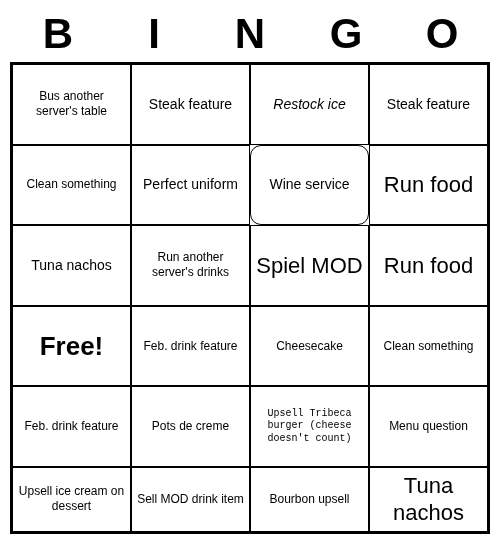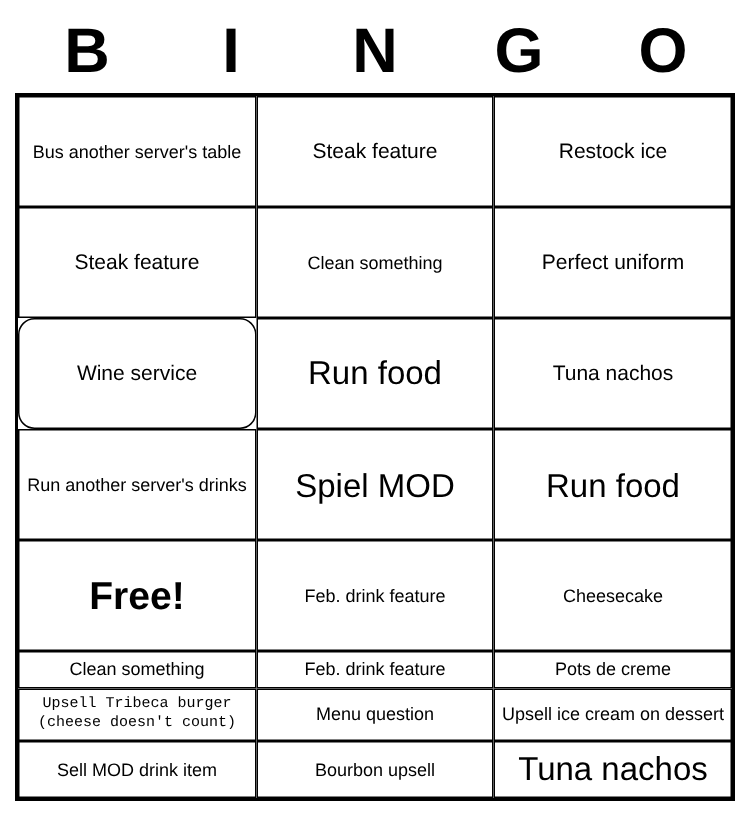--- a/index.html
+++ b/index.html
@@ -22,21 +22,21 @@
     }
     .bingo-title-letter {
       font-size: 42px;
       font-weight: bold;
       width: 86px;
       text-align: center;
       color: #000;
     }
     .bingo-grid {
       display: grid;
-      grid-template-columns: repeat(3, 1fr);
+      grid-template-columns: repeat(4, 1fr);
       grid-template-rows: repeat(5, 1fr);
       width: 480px;
       height: 475px;
       border: 2px solid #000;
     }
     .bingo-cell {
       border: 1px solid #000;
       display: flex;
       align-items: center;
       justify-content: center;
@@ -62,21 +62,21 @@
 <div class="bingo-title">
 <span class="bingo-title-letter">B</span>
     <span class="bingo-title-letter">I</span>
     <span class="bingo-title-letter">N</span>
     <span class="bingo-title-letter">G</span>
     <span class="bingo-title-letter">O</span>
   </div>
 <div class="bingo-grid">
 <div class="bingo-cell">Bus another server's table</div>
     <div class="bingo-cell" style="font-size: 14px;">Steak feature</div>
-    <div class="bingo-cell" style="font-size: 14px;">Restock ice</div>
+    <div class="bingo-cell" style="font-size: 14px; font-style: italic;">Restock ice</div>
     <div class="bingo-cell" style="font-size: 14px;">Steak feature</div>
     <div class="bingo-cell">Clean something</div>
     <div class="bingo-cell" style="font-size: 14px;">Perfect uniform</div>
     <div class="bingo-cell" style="font-size: 14px; border-radius: 11px;">Wine service</div>
     <div class="bingo-cell large-text">Run food</div>
     <div class="bingo-cell" style="font-size: 14px;">Tuna nachos</div>
     <div class="bingo-cell">Run another server's drinks</div>
     <div class="bingo-cell large-text">Spiel MOD</div>
     <div class="bingo-cell large-text">Run food</div>
     <div class="bingo-cell free">Free!</div>

